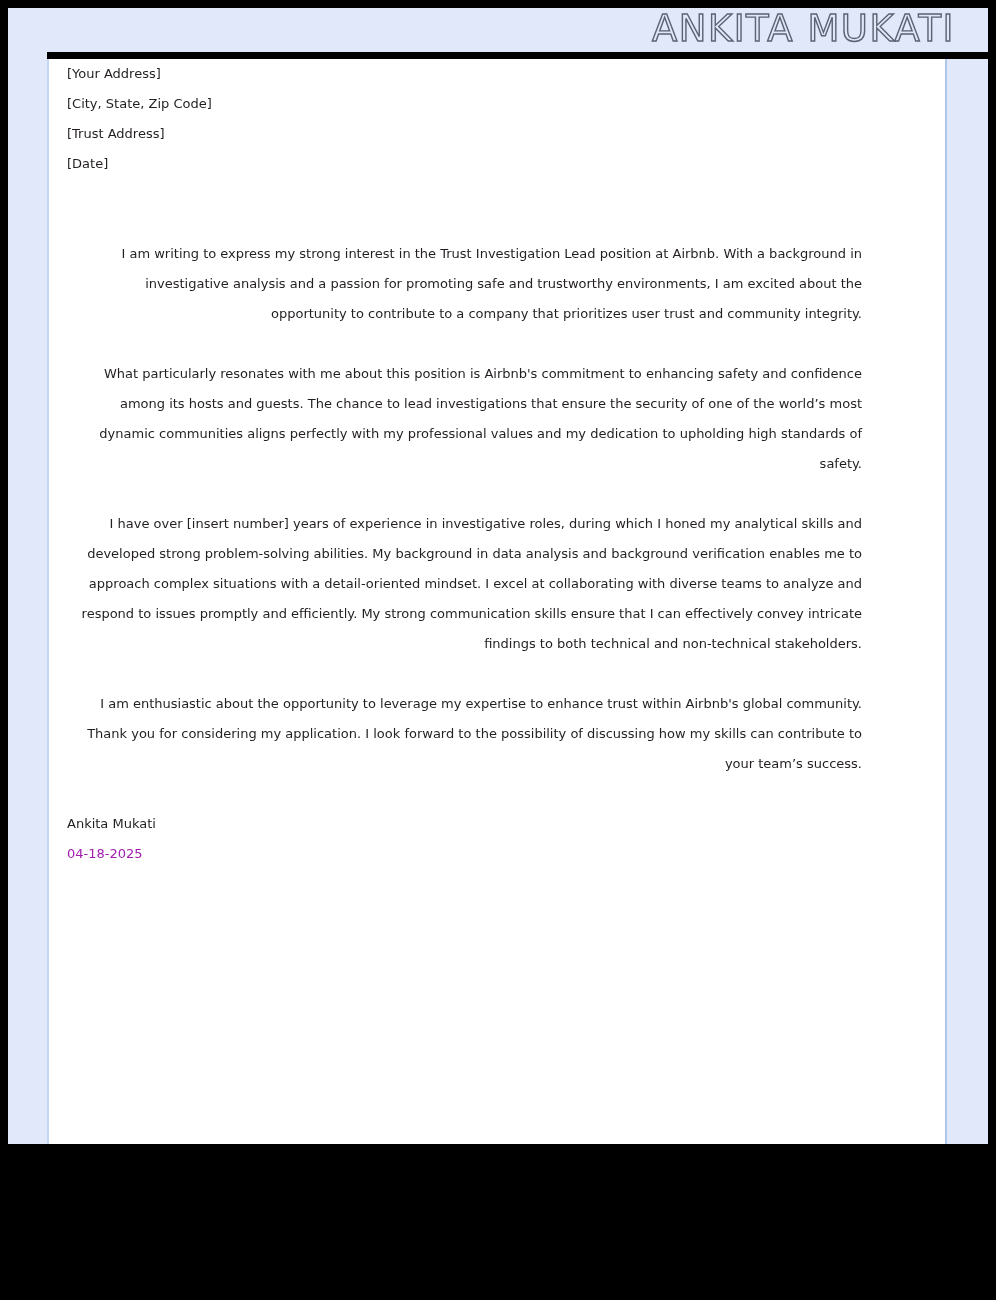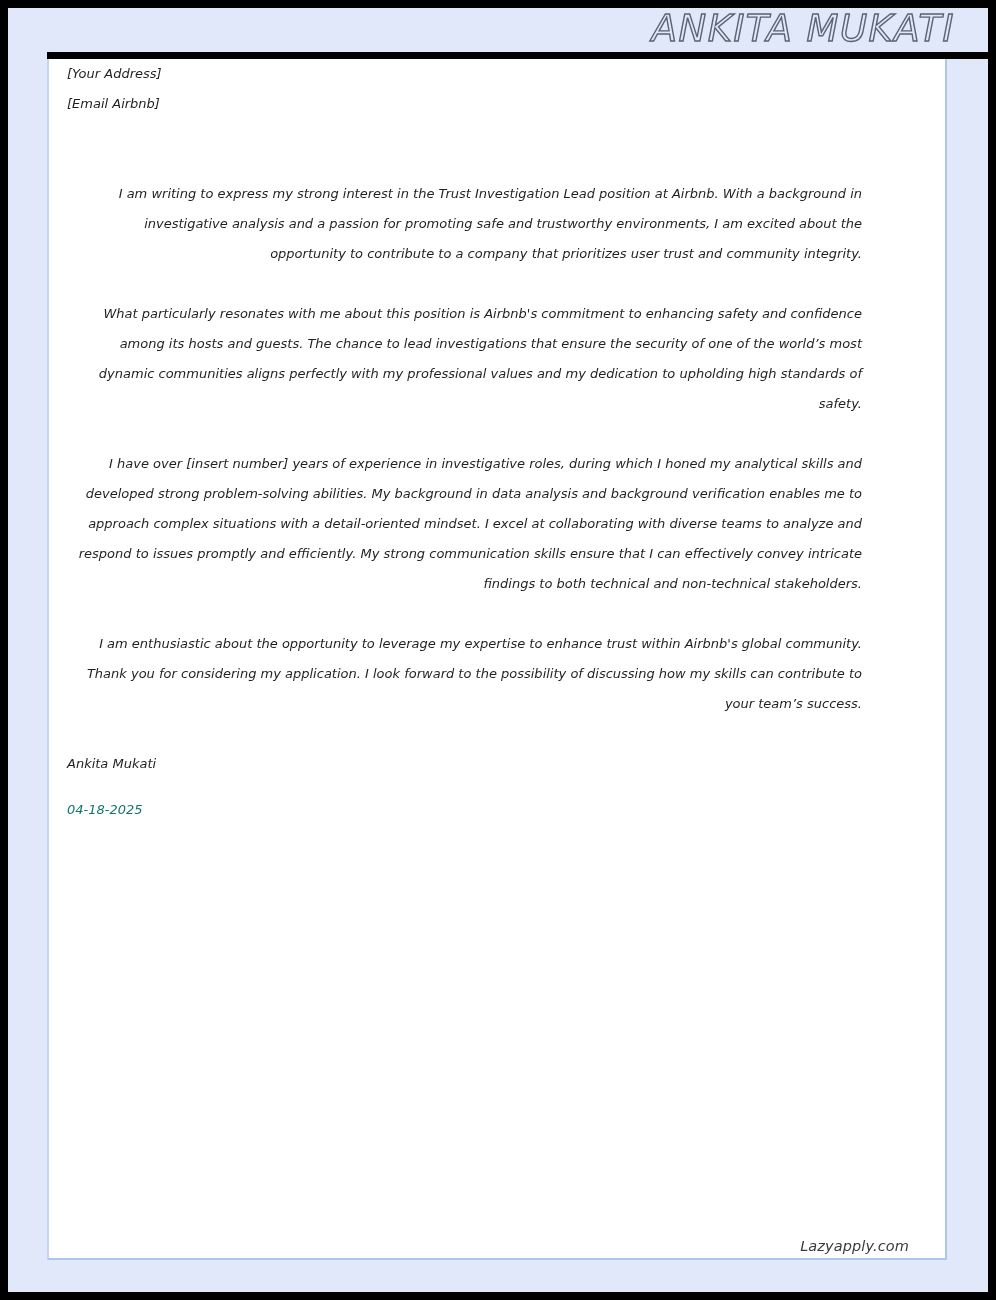--- a/index.html
+++ b/index.html
@@ -13,24 +13,23 @@
     font-family: "DejaVu Sans", sans-serif;
     overflow: hidden;
   }
 
   
   #page {
     position: absolute;
     left: 8px;
     top: 8px;
     width: 980px;
-    height: 1284px;
+    height: 1136px;
     background: #e1e8fa;
     overflow: hidden;
-    font-style: italic;
   }
 
   
   #header-band {
     position: absolute;
     left: 0;
     top: 0;
     width: 980px;
     height: 44px;
     display: flex;
@@ -94,22 +93,21 @@
 
   .block-gap {
     height: 30px;
   }
 
   .para {
     text-align: right;
   }
 
   #date-stamp {
-    color: #0f766e;
-    margin-top: 16px;
+    color: #a21caf;
   }
 
   #footer-note {
     position: absolute;
     right: 36px;
     bottom: 4px;
     font-size: 14.5px;
     color: #3b3b3b;
     letter-spacing: 0.1px;
   }
@@ -126,21 +124,23 @@
   <div id="header-rule"></div>
 
   <div id="sheet">
     <div id="footer-note">Lazyapply.com</div>
   </div>
 
   <div id="letter-body">
 
     <div>
       <div class="addr-line">[Your Address]</div>
-      <div class="addr-line">[Email Airbnb]</div>
+      <div class="addr-line">[City, State, Zip Code]</div>
+      <div class="addr-line">[Trust Address]</div>
+      <div class="addr-line">[Date]</div>
     </div>
 
     <div class="block-gap"></div>
 
 
     <div class="block-gap"></div>
 
     <p class="para">I am writing to express my strong interest in the Trust Investigation Lead position at Airbnb. With a background in investigative analysis and a passion for promoting safe and trustworthy environments, I am excited about the opportunity to contribute to a company that prioritizes user trust and community integrity.</p>
 
     <div class="block-gap"></div>

